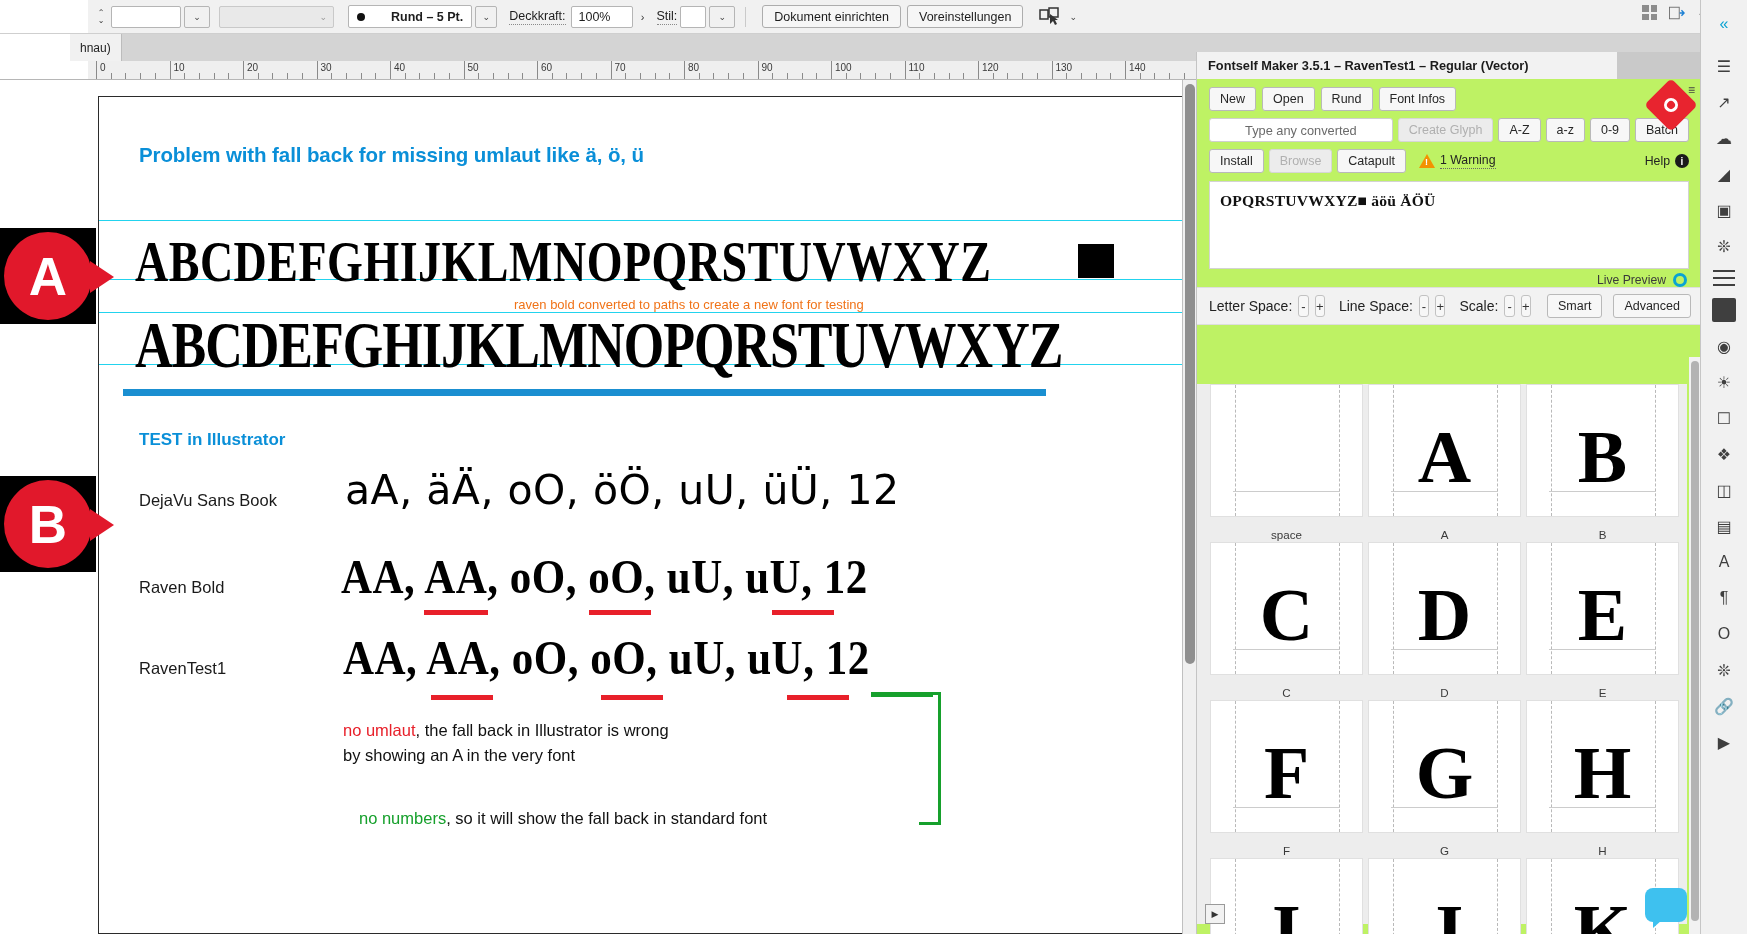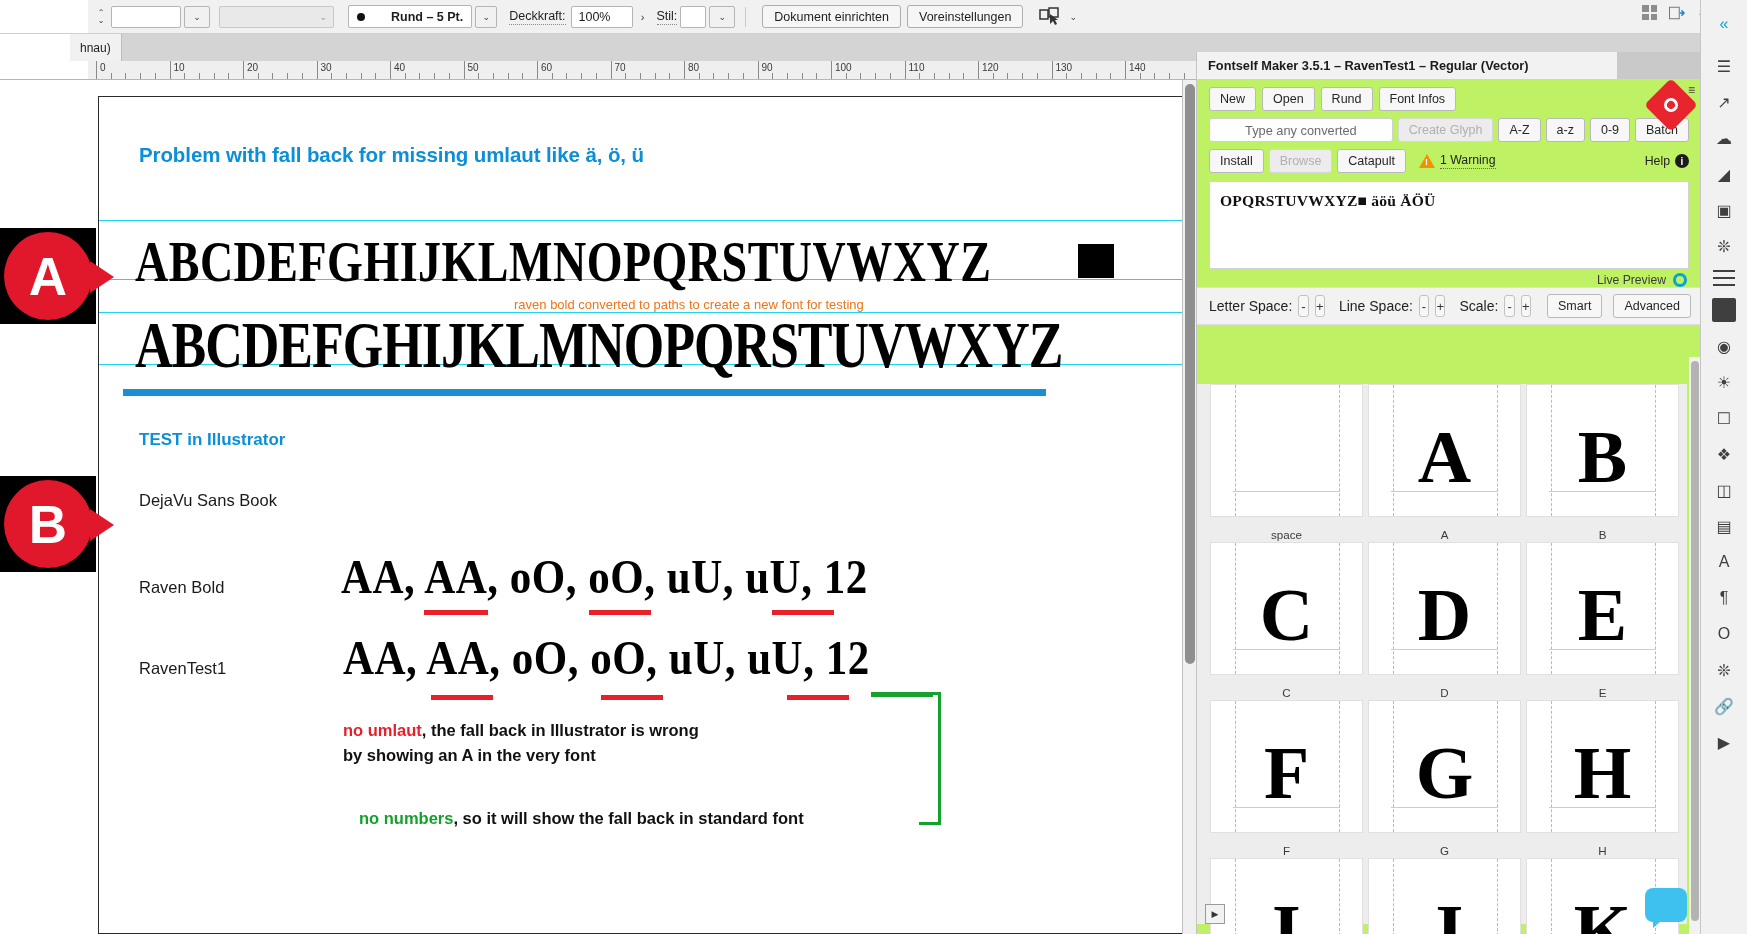--- a/index.html
+++ b/index.html
@@ -128,21 +128,21 @@
     position:absolute; font-family:"DejaVu Sans", sans-serif; font-size:41px; color:#000;
     white-space:nowrap; letter-spacing:0.5px;
   }
   .sample-serif {
     position:absolute; font-family:"Liberation Serif", serif; font-weight:bold; font-size:43px;
     color:#000; white-space:nowrap; letter-spacing:0.5px; transform:scaleY(1.12);
     transform-origin:left center;
   }
   .underline-red { position:absolute; height:5px; background:#e8202a; }
   .underline-green { position:absolute; height:5px; background:#16a02c; }
-  .note-line { position:absolute; font-size:16.5px; color:#111; white-space:nowrap;font-weight:bold; }
+  .note-line { position:absolute; font-size:16.5px; color:#111; white-space:nowrap; }
   .note-red { color:#e8202a; }
   .note-green { color:#16a02c; }
   .bracket {
     position:absolute; border:3px solid #16a02c; border-left:none; width:22px;
   }
 
   
   .callout {
     position:absolute; width:96px; height:96px; background:#000;
     display:flex; align-items:center; justify-content:center;
@@ -563,20 +563,21 @@
 
       <div class="orange-note" style="left:415px; top:200px">raven bold converted to paths to create a new font for testing</div>
 
       <div class="alpha-row r2" style="top:219px">ABCDEFGHIJKLMNOPQRSTUVWXYZ</div>
 
       <div class="blueline" style="left:24px; top:292px; width:923px"></div>
 
       <div class="sub-headline" style="left:40px; top:333px">TEST in Illustrator</div>
 
       <div class="fontlabel" style="left:40px; top:394px">DejaVu Sans Book</div>
+      <div class="sample-dejavu" style="left:246px; top:369px">aA, äÄ, oO, öÖ, uU, üÜ, 12</div>
 
       <div class="fontlabel" style="left:40px; top:481px">Raven Bold</div>
       <div class="sample-serif" style="left:242px; top:455px">AA, AA, oO, oO, uU, uU, 12</div>
       <div class="underline-red" style="left:325px; top:513px; width:64px"></div>
       <div class="underline-red" style="left:490px; top:513px; width:62px"></div>
       <div class="underline-red" style="left:673px; top:513px; width:62px"></div>
 
       <div class="fontlabel" style="left:40px; top:562px">RavenTest1</div>
       <div class="sample-serif" style="left:244px; top:536px">AA, AA, oO, oO, uU, uU, 12</div>
       <div class="underline-red" style="left:332px; top:598px; width:62px"></div>

